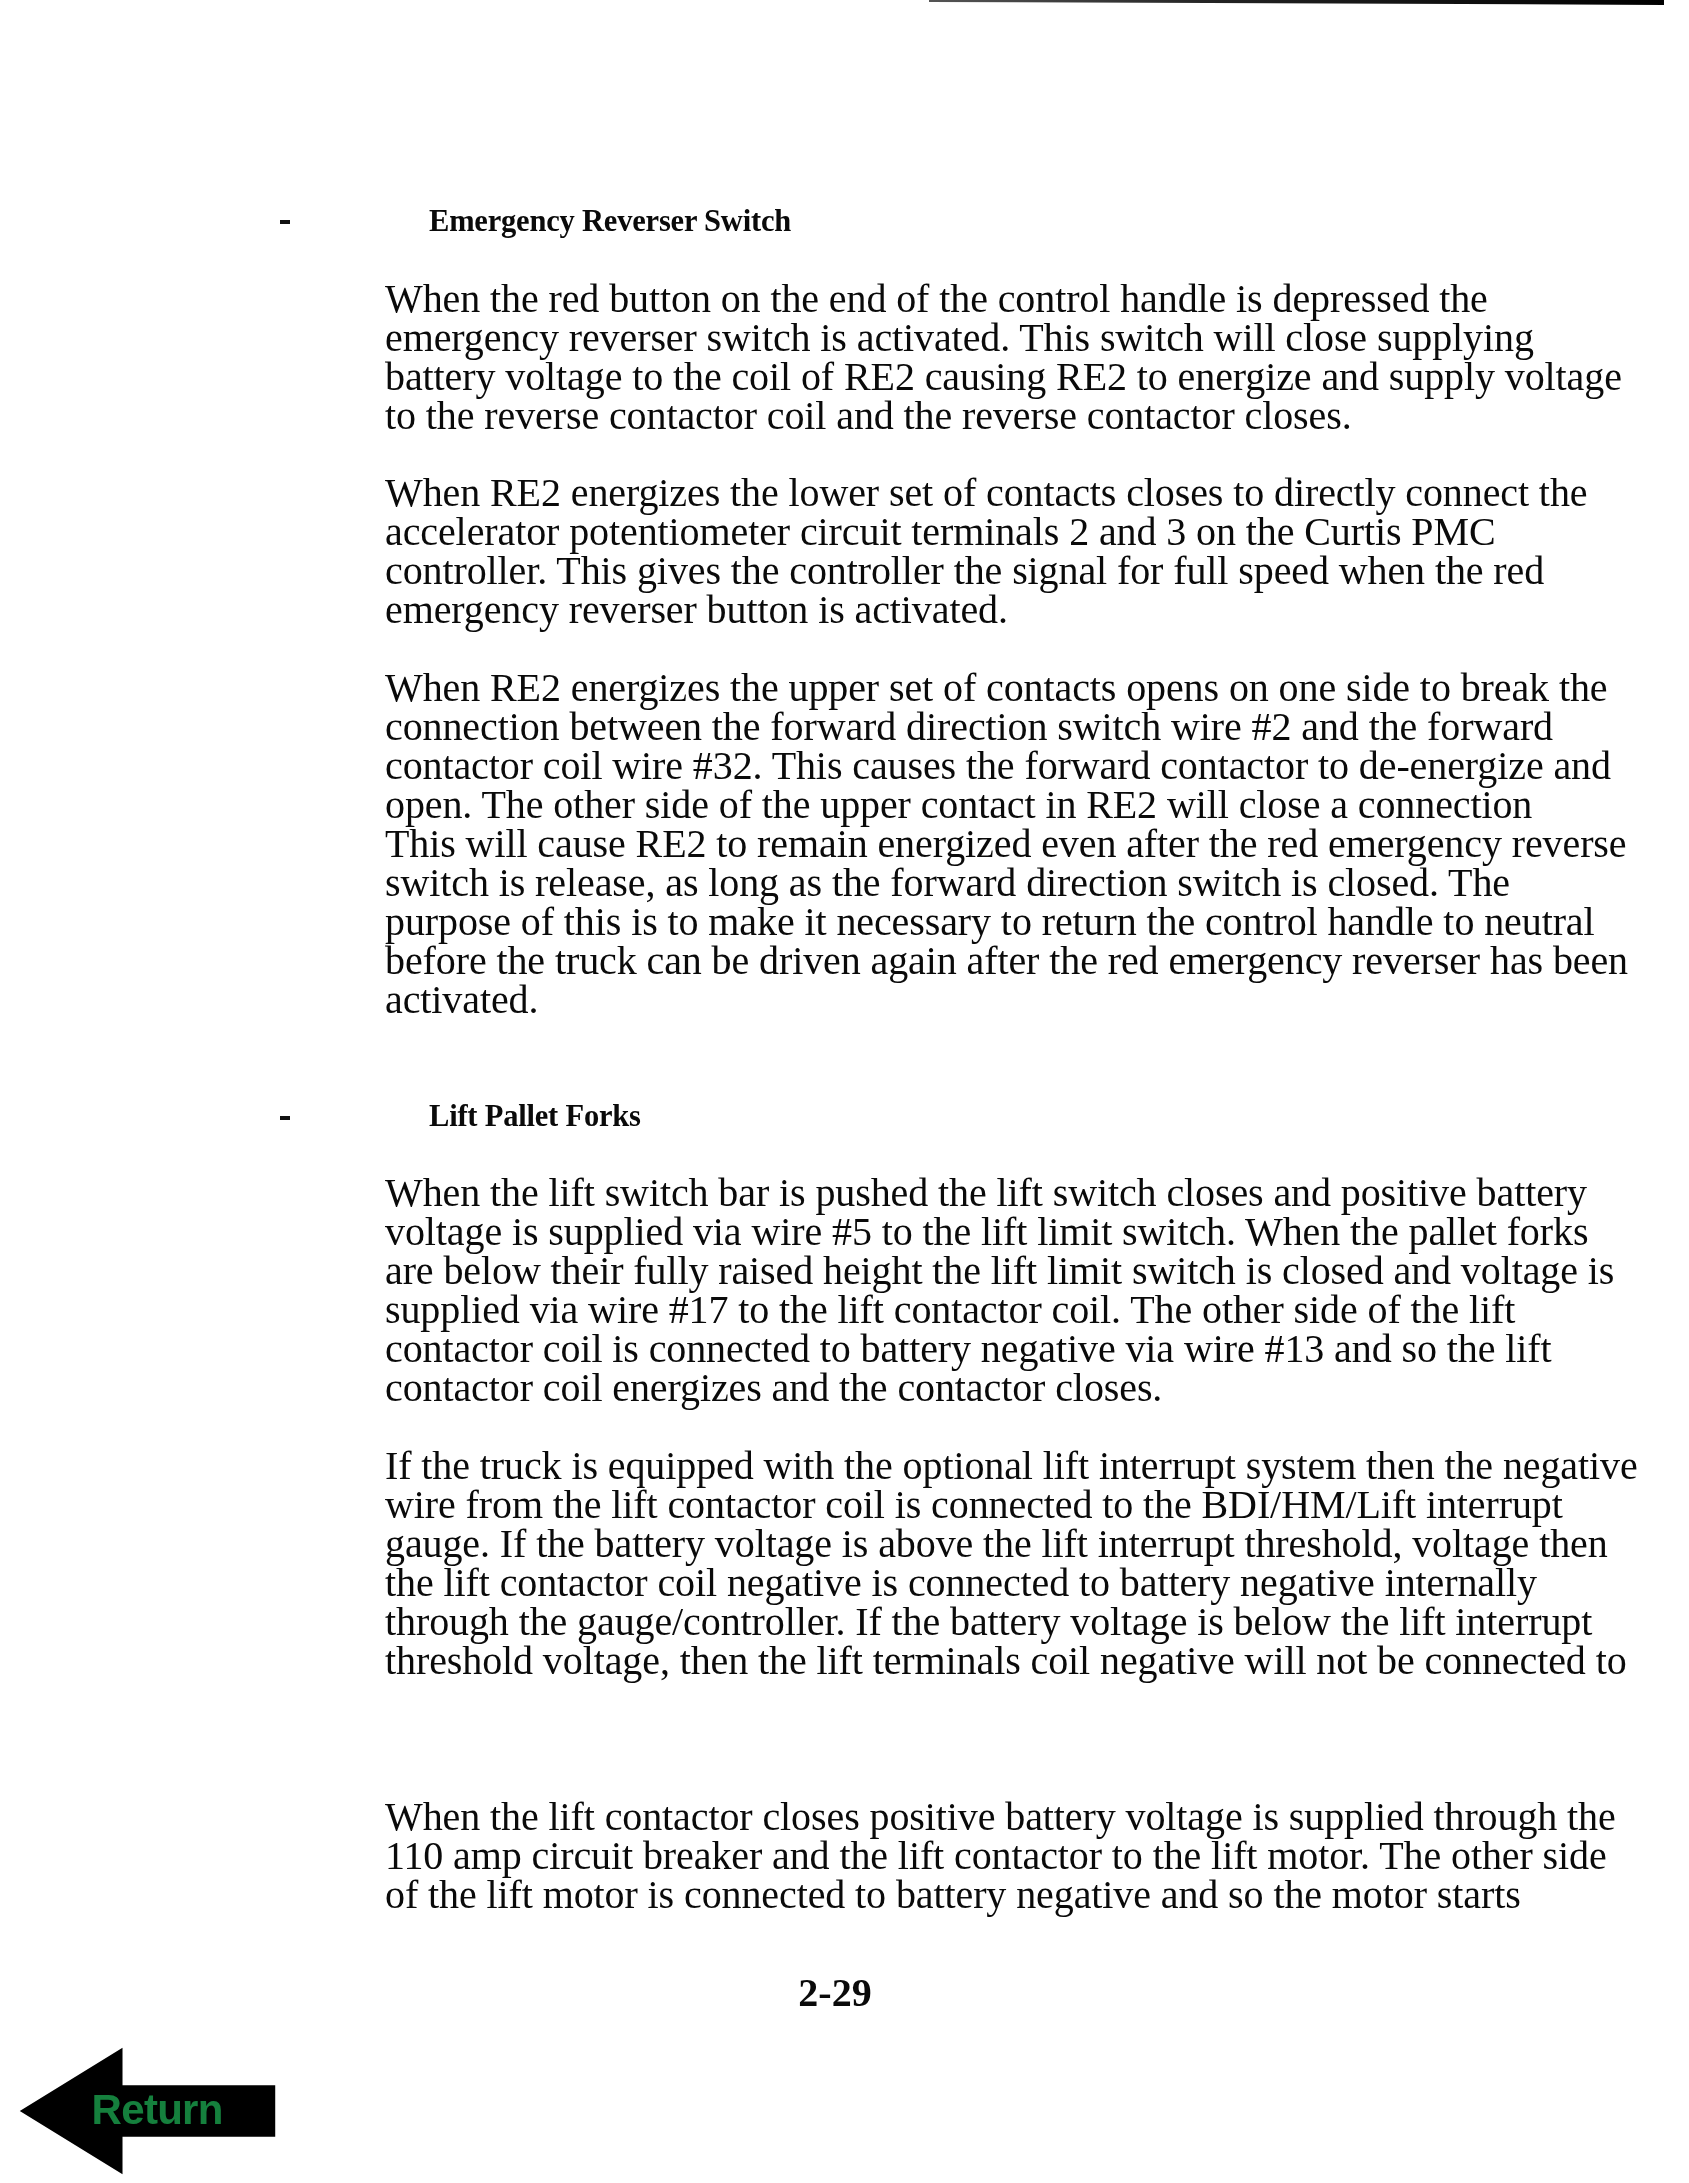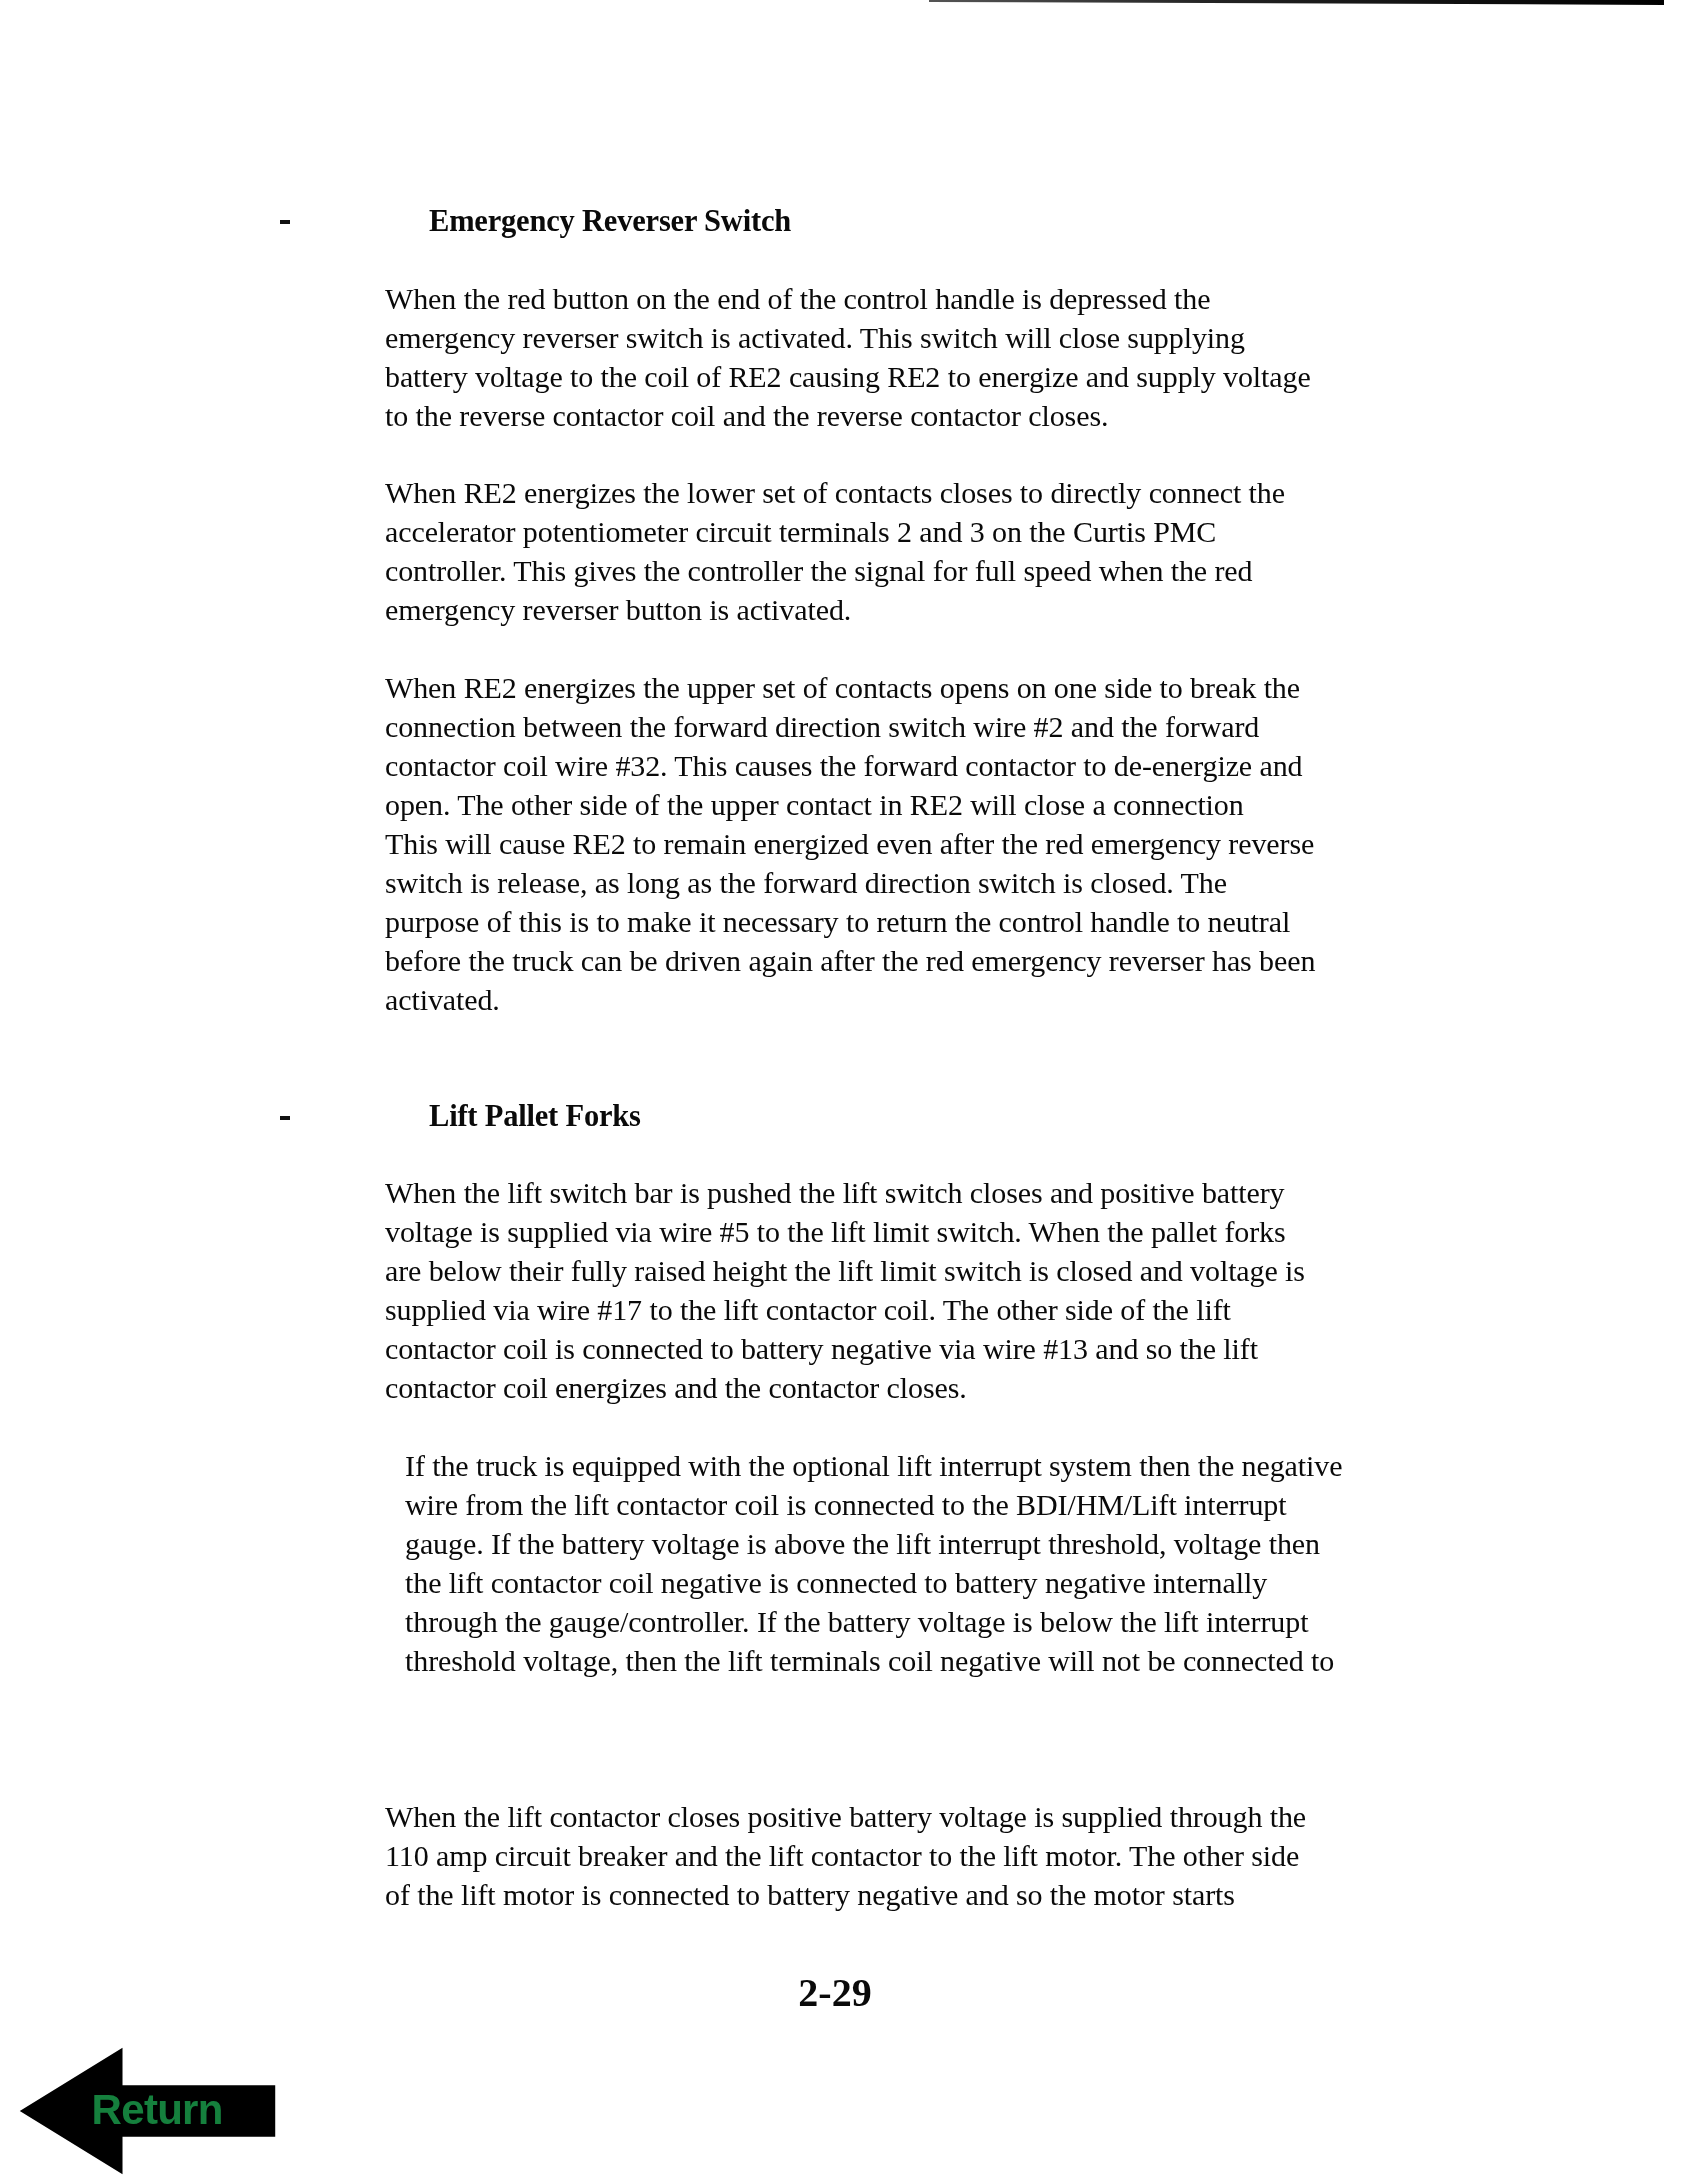--- a/index.html
+++ b/index.html
@@ -14,21 +14,21 @@
   }
   .dash {
     position: absolute; left: 280px; width: 9.7px; height: 3.5px; background: #111;
   }
   .heading {
     position: absolute; left: 385px; font-weight: bold; font-size: 30.5px;
     line-height: 39px; white-space: nowrap; letter-spacing: -0.2px; margin-left: 44px;
   }
   .para {
     position: absolute; left: 385px; width: 1109px;
-    font-size: 30px; line-height: 39px; letter-spacing: -0.1px;
+    font-size: 40px; line-height: 39px; letter-spacing: -0.1px;
   }
   .para .line { display: block; white-space: nowrap; }
   .page-number {
     position: absolute; left: 790px; top: 1973px; width: 90px; text-align: center;
     font-weight: bold; font-size: 40px; line-height: 39px;
   }
   .return-button {
     position: absolute; left: 16.6px; top: 2045px; width: 261px; height: 132px;
     cursor: pointer;
   }
@@ -78,21 +78,21 @@
 
 <div class="para" style="top:1173px;">
   <span class="line">When the lift switch bar is pushed the lift switch closes and positive battery</span>
   <span class="line">voltage is supplied via wire #5 to the lift limit switch.  When the pallet forks</span>
   <span class="line">are below their fully raised height the lift limit switch is closed and voltage is</span>
   <span class="line">supplied via wire #17 to the lift contactor coil.  The other side of the lift</span>
   <span class="line">contactor coil is connected to battery negative via wire #13 and so the lift</span>
   <span class="line">contactor coil energizes and the contactor closes.</span>
 </div>
 
-<div class="para" style="top:1446px;margin-left:20px;">
+<div class="para" style="top:1446px;">
   <span class="line">If the truck is equipped with the optional lift interrupt system then the negative</span>
   <span class="line">wire from the lift contactor coil is connected to the BDI/HM/Lift interrupt</span>
   <span class="line">gauge.  If the battery voltage is above the lift interrupt threshold, voltage then</span>
   <span class="line">the lift contactor coil negative is connected to battery negative internally</span>
   <span class="line">through the gauge/controller.  If the battery voltage is below the lift interrupt</span>
   <span class="line">threshold voltage, then the lift terminals coil negative will not be connected to</span>
 </div>
 
 <div class="para" style="top:1797px;">
   <span class="line">When the lift contactor closes positive battery voltage is supplied through the</span>

